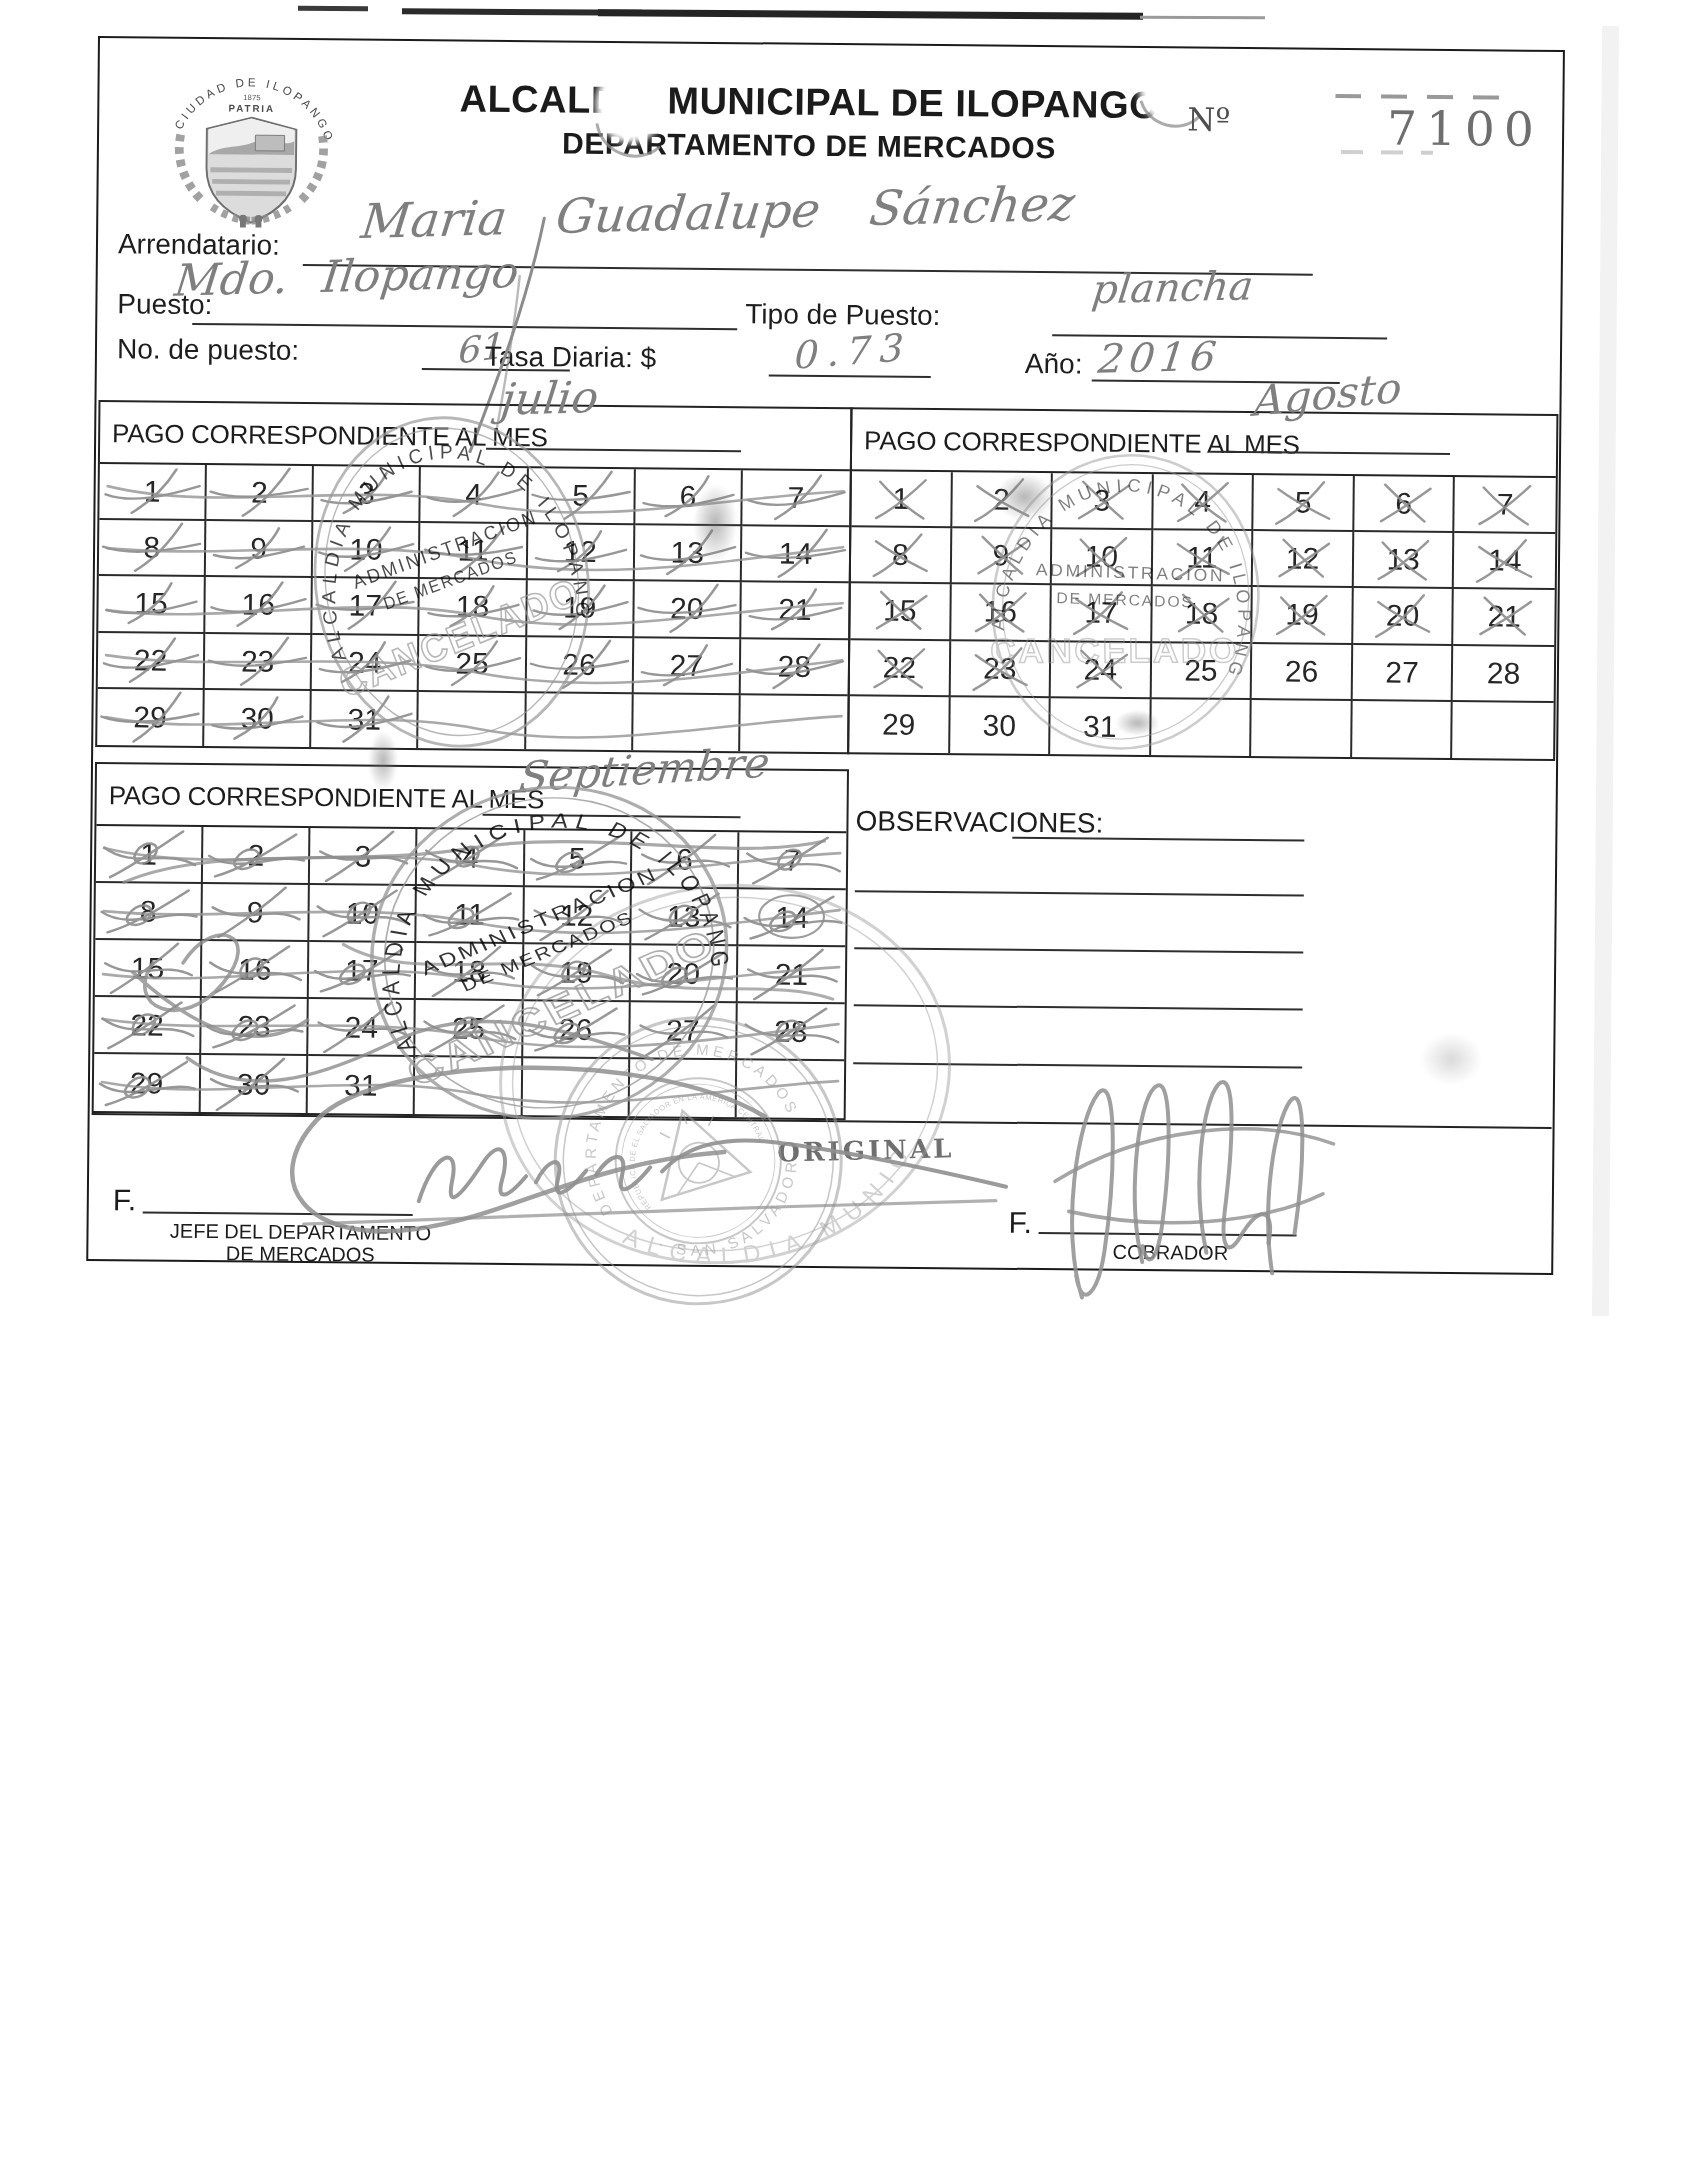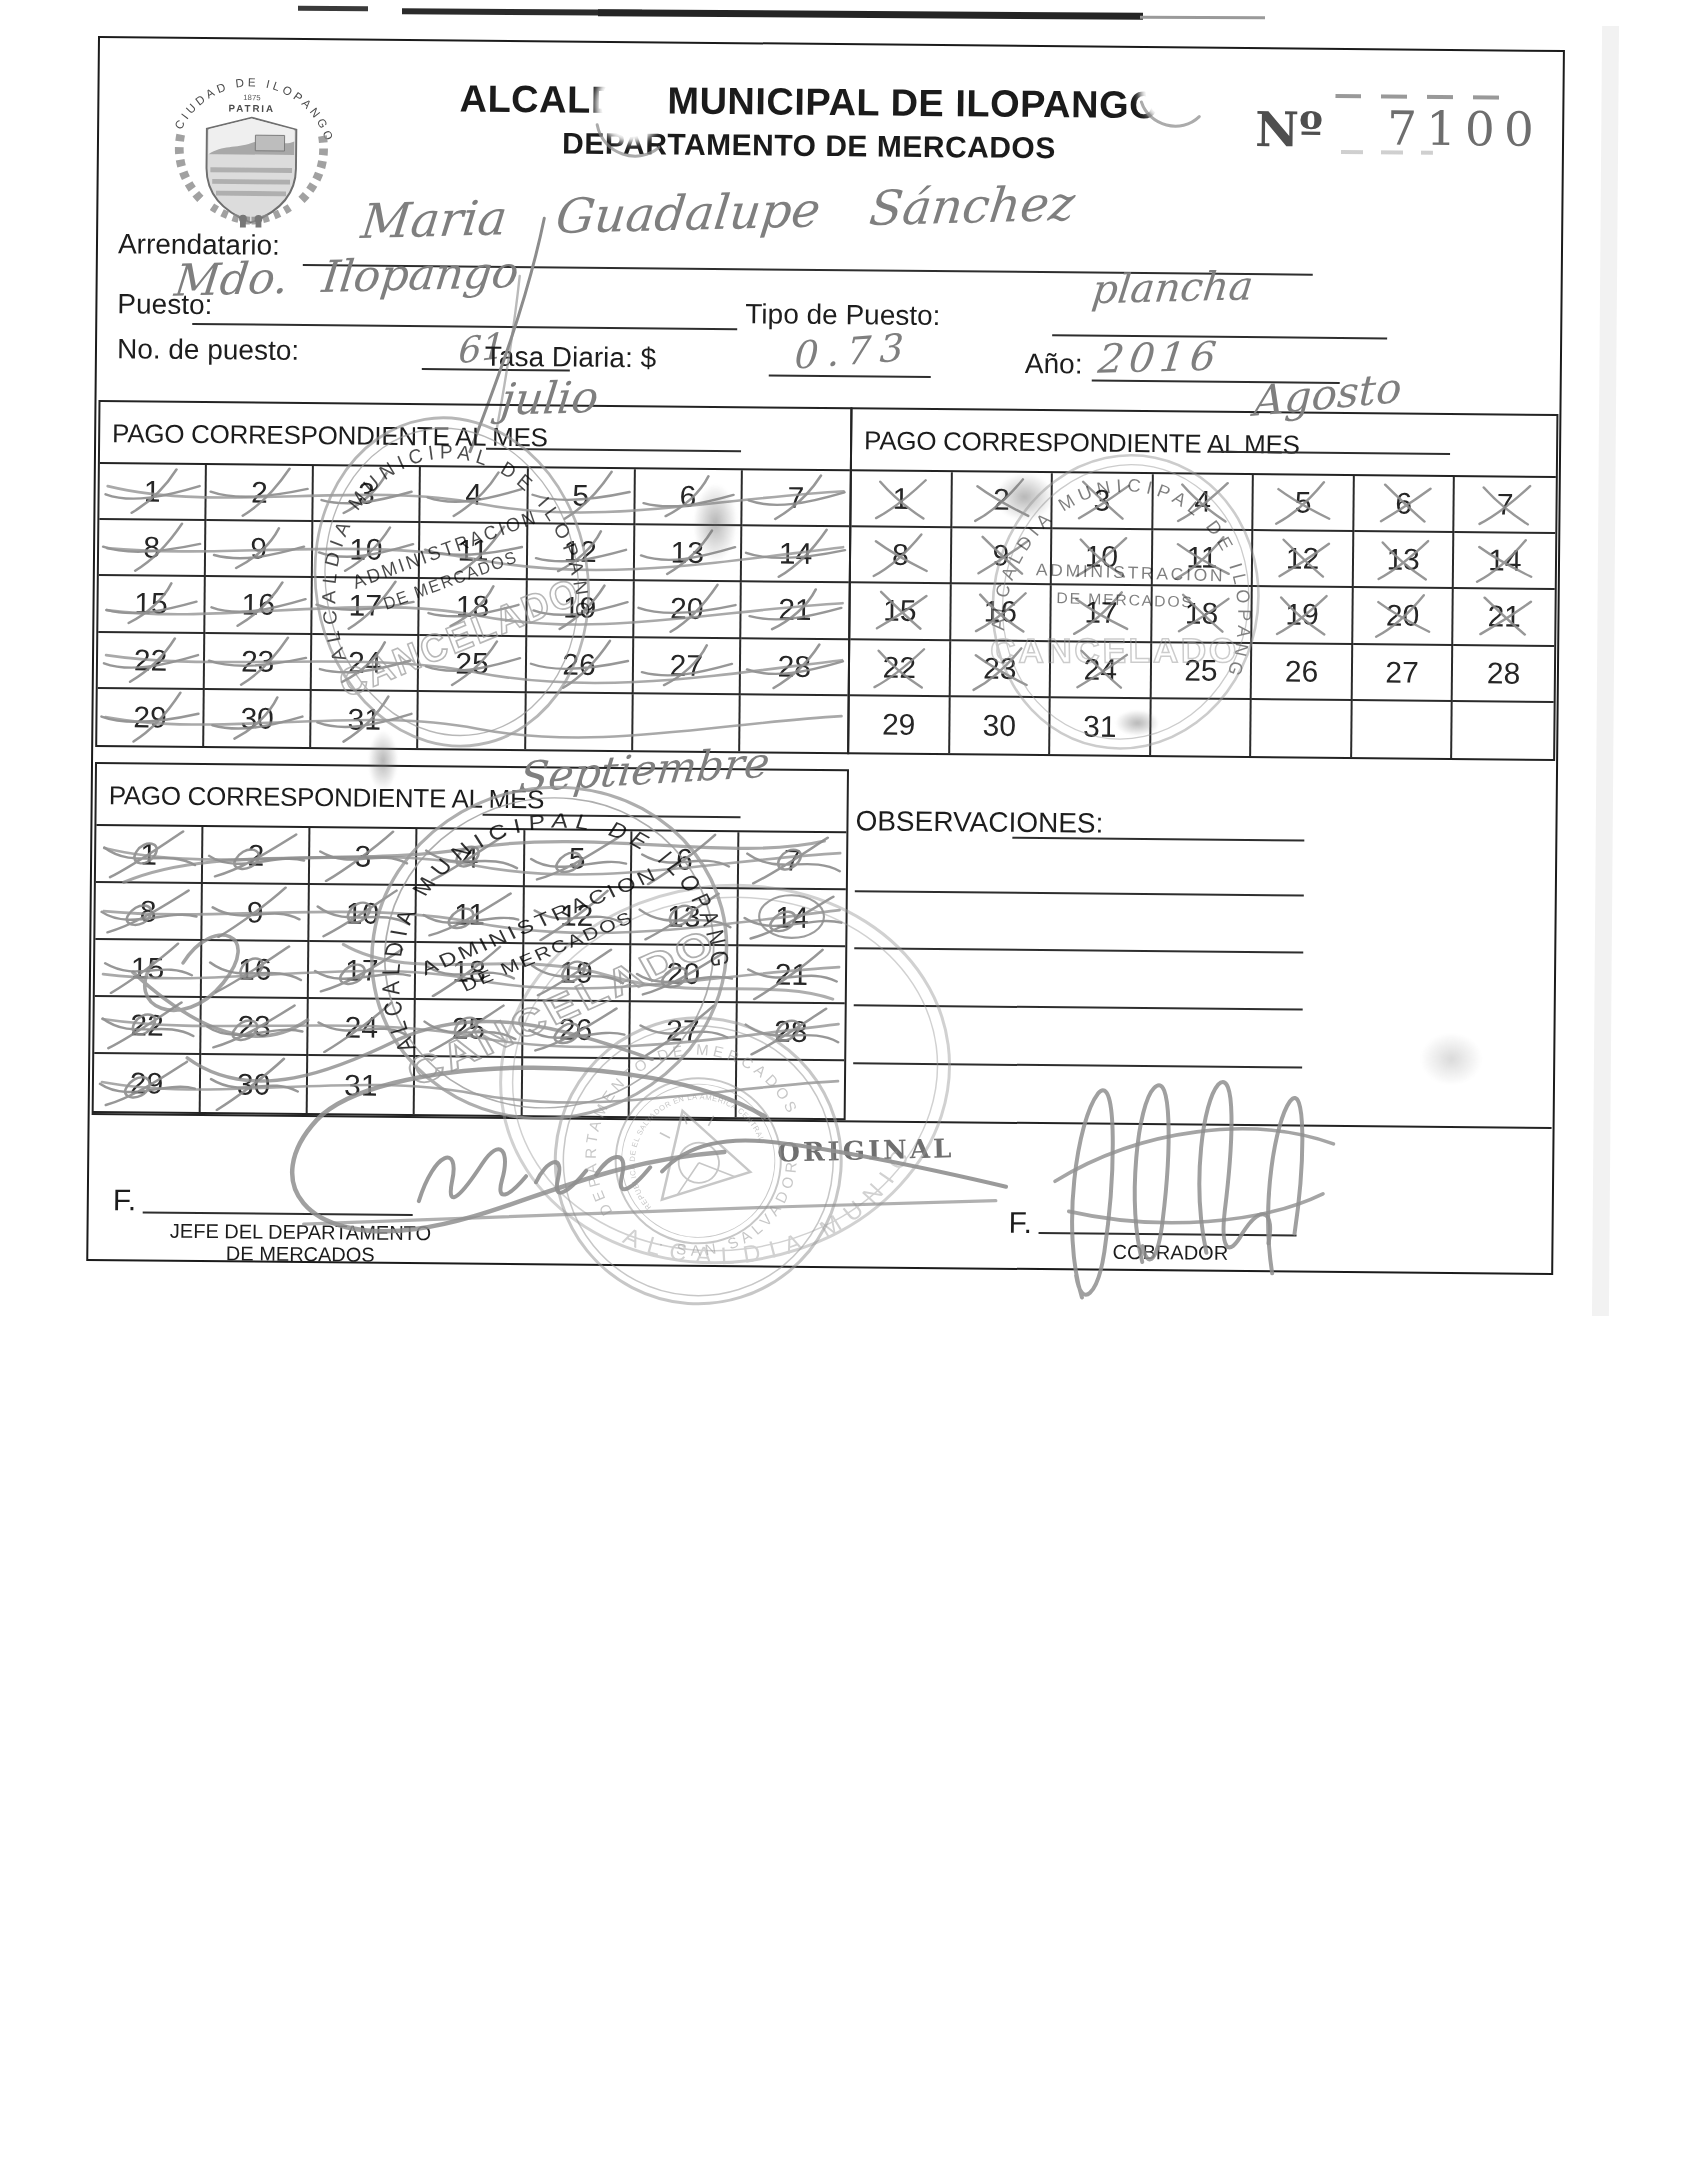--- a/index.html
+++ b/index.html
@@ -24,22 +24,22 @@
   .title-line1{position:absolute;left:280px;top:36px;width:860px;text-align:center;
       font-size:38px;font-weight:bold;letter-spacing:.5px;color:#1b1b1b;}
   .title-line2{position:absolute;left:280px;top:84px;width:860px;text-align:center;
       font-size:30px;font-weight:bold;letter-spacing:.5px;color:#1b1b1b;}
   .blob{position:absolute;background:#fff;border-radius:50%;box-shadow:0 0 7px 6px #fff;}
   .blob1{left:502px;top:28px;width:58px;height:66px;}
   .blob2{left:1046px;top:16px;width:52px;height:54px;}
   .crescent{position:absolute;}
   .crescent path{fill:none;stroke:#8f8f8f;stroke-width:3;opacity:.75;stroke-linecap:round;}
 
-  .doc-number-label{position:absolute;left:1156px;top:52px;font-family:"DejaVu Serif",serif;
-      font-weight:bold;font-size:48px;color:#4f4f4f;}
+  .doc-number-label{position:absolute;left:1088px;top:52px;font-family:"DejaVu Serif",serif;
+      font-weight:normal;font-size:32px;color:#4f4f4f;}
   .doc-number-value{position:absolute;left:1288px;top:50px;font-family:"DejaVu Serif",serif;
       font-size:47px;color:#6e6e6e;letter-spacing:9px;}
   .dashes1{position:absolute;left:1236px;top:44px;width:182px;height:4px;opacity:.75;
       background:repeating-linear-gradient(90deg,#777 0 26px,transparent 26px 46px);}
   .dashes2{position:absolute;left:1242px;top:100px;width:92px;height:4px;opacity:.4;
       background:repeating-linear-gradient(90deg,#888 0 22px,transparent 22px 40px);}
 
   
   .flabel{position:absolute;font-size:28px;color:#1d1d1d;}
   .mline{position:absolute;height:0;border-top:2.5px solid #2e2e2e;}

